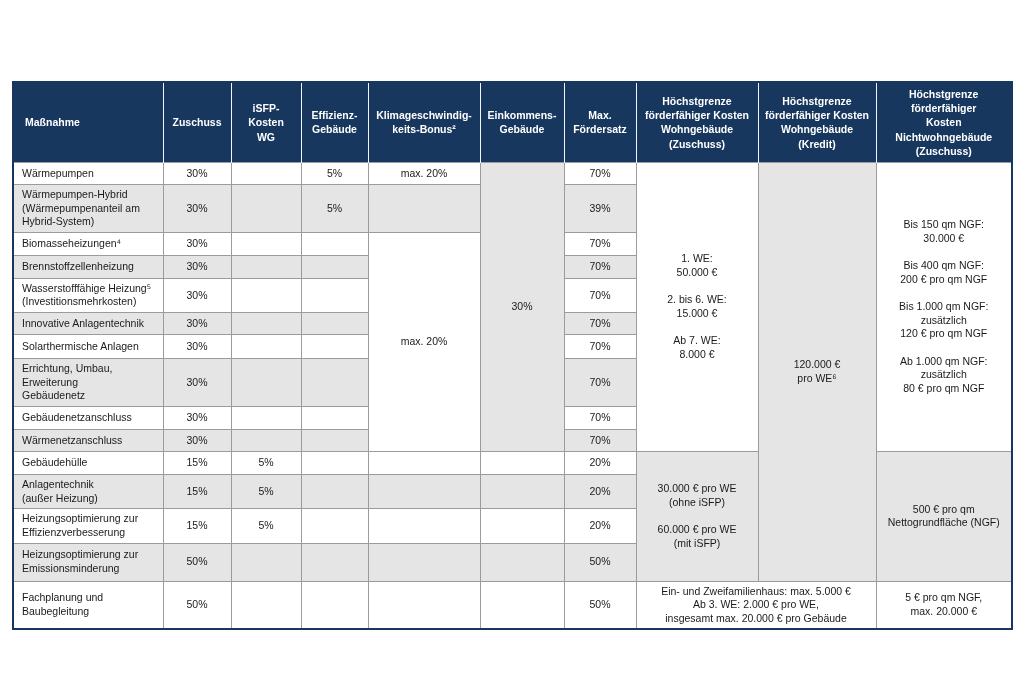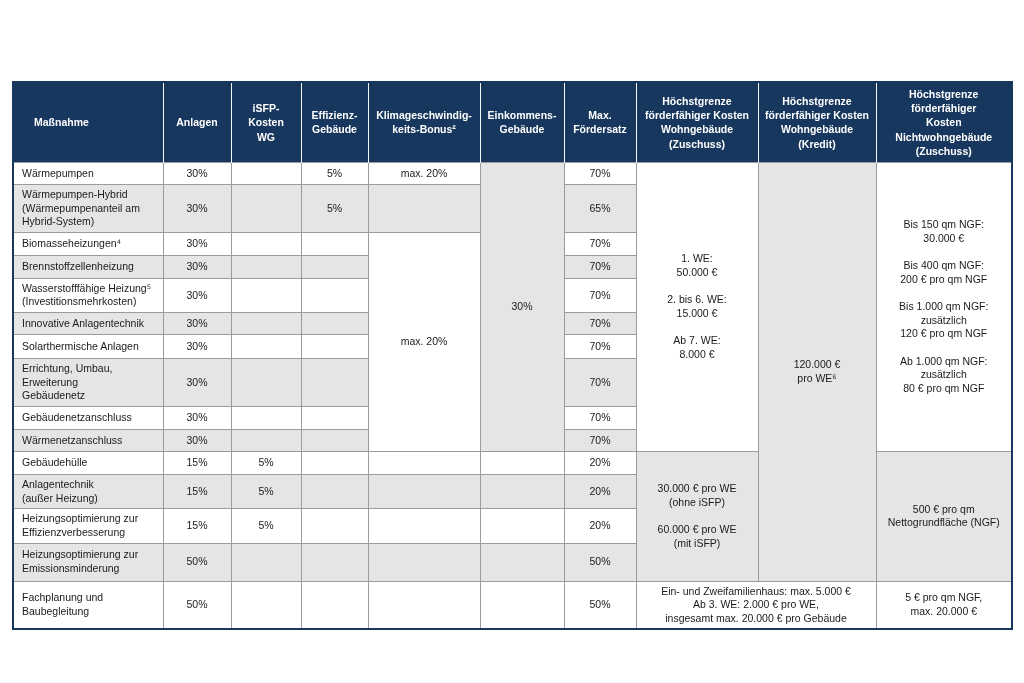--- a/index.html
+++ b/index.html
@@ -22,21 +22,21 @@
     color: #ffffff;
     font-size: 10.5px;
     font-weight: bold;
     text-align: center;
     vertical-align: middle;
     padding: 4px 3px;
     white-space: pre-line;
     line-height: 1.35;
     border-left: 1px solid #f2f5f9;
   }
-  th:first-child { border-left: none; text-align: left; padding-left: 20px; margin-top: 10px; }
+  th:first-child { border-left: none; text-align: left; padding-left: 11px; margin-top: 10px; }
   td {
     border: 1px solid #9b9b9b;
     font-size: 10.5px;
     color: #1a1a1a;
     text-align: center;
     vertical-align: middle;
     padding: 3px 5px;
     white-space: pre-line;
     line-height: 1.3;
     background: #ffffff;
@@ -64,21 +64,21 @@
         <col style="width:84px">
         <col style="width:72px">
         <col style="width:122px">
       <col style="width:118px">
         <col style="width:136px">
     </colgroup>
 
     <tbody>
         <tr class="hdr">
       <th>Maßnahme</th>
-      <th>Anlagen</th>
+      <th>Zuschuss</th>
       <th>iSFP-
 Kosten
 WG</th>
       <th>Effizienz-
 Gebäude</th>
       <th>Klimageschwindig-
 keits-Bonus²</th>
       <th>Einkommens-
 Gebäude</th>
       <th>Max.
@@ -130,21 +130,21 @@
     </tr>
 
     <tr class="h46">
       <td class="left gray">Wärmepumpen-Hybrid
 (Wärmepumpenanteil am
 Hybrid-System)</td>
       <td class="gray">30%</td>
       <td class="gray"></td>
       <td class="gray">5%</td>
       <td class="gray"></td>
-      <td class="gray">65%</td>
+      <td class="gray">39%</td>
     </tr>
 
     <tr class="h23">
       <td class="left white">Biomasseheizungen⁴</td>
       <td class="white">30%</td>
       <td class="white"></td>
       <td class="white"></td>
       <td class="white" rowspan="8">max. 20%</td>
       <td class="white">70%</td>
     </tr>

